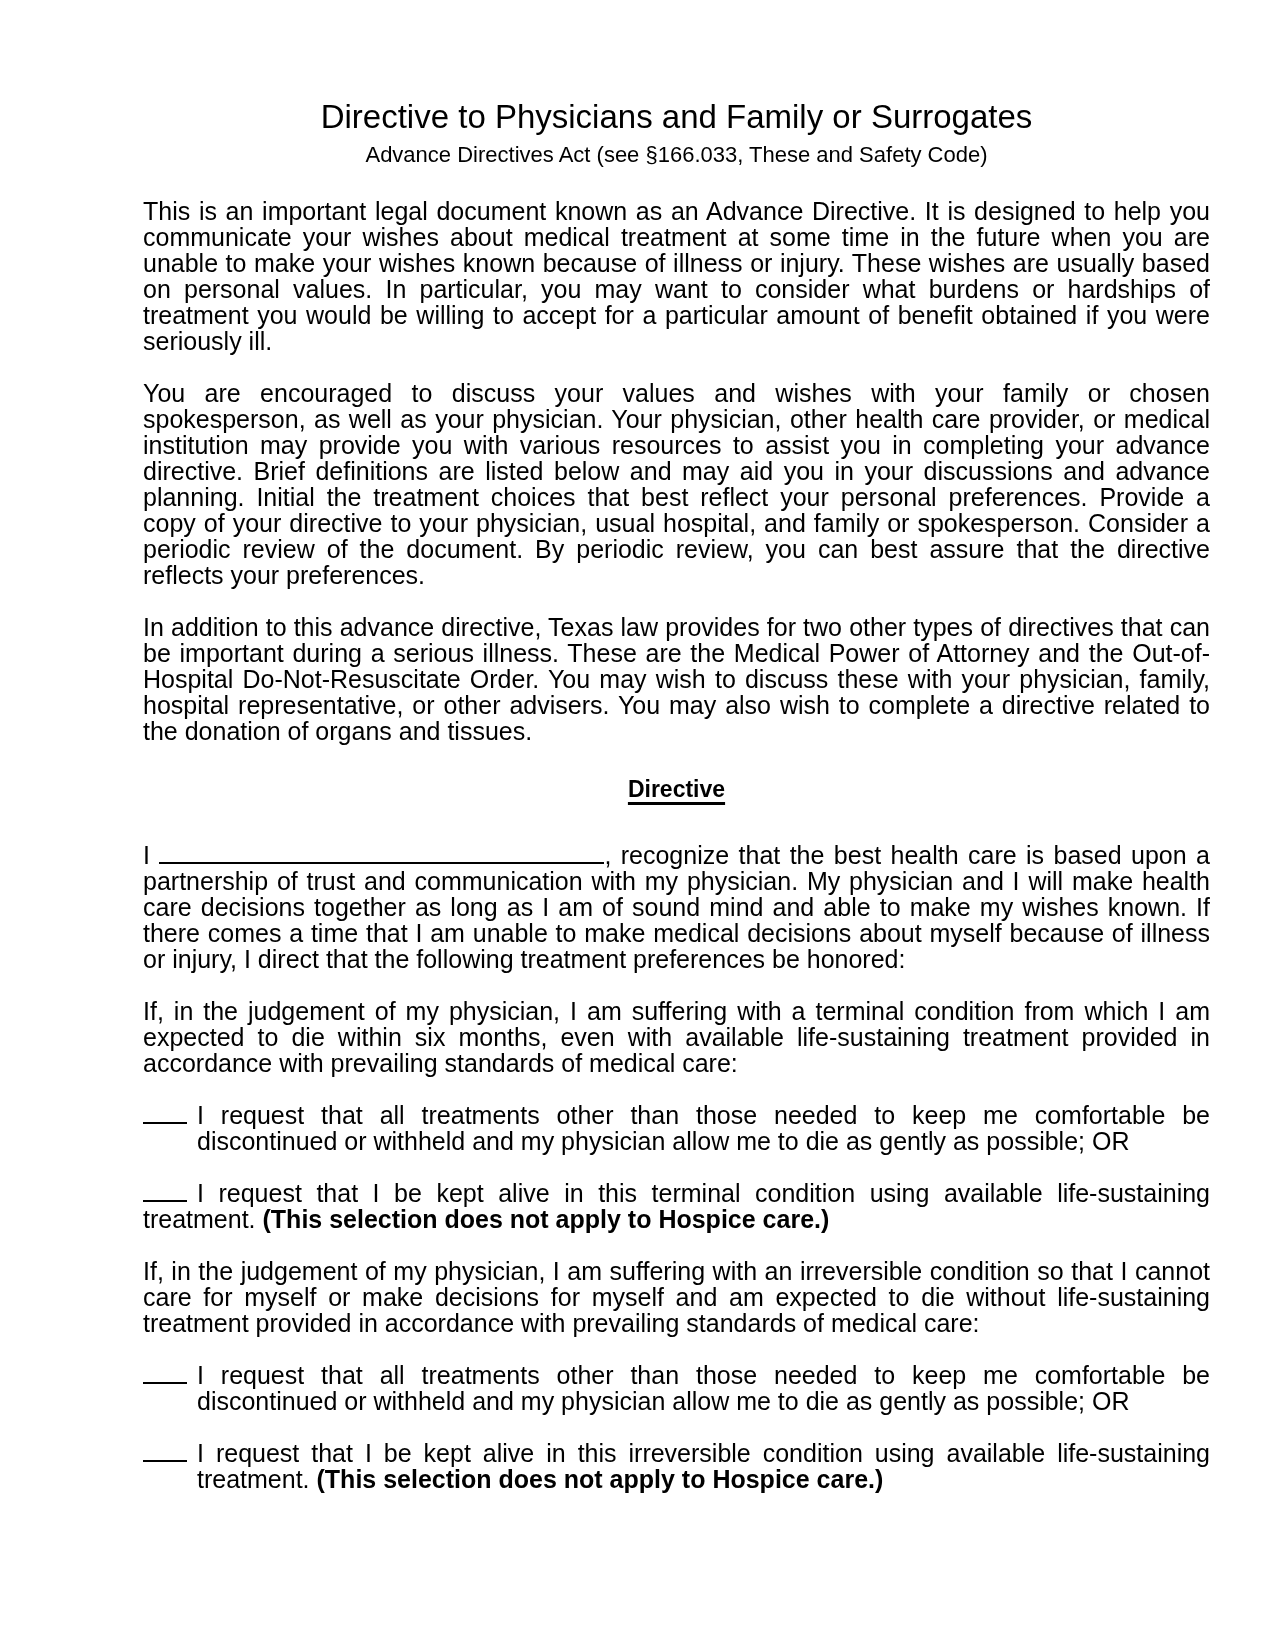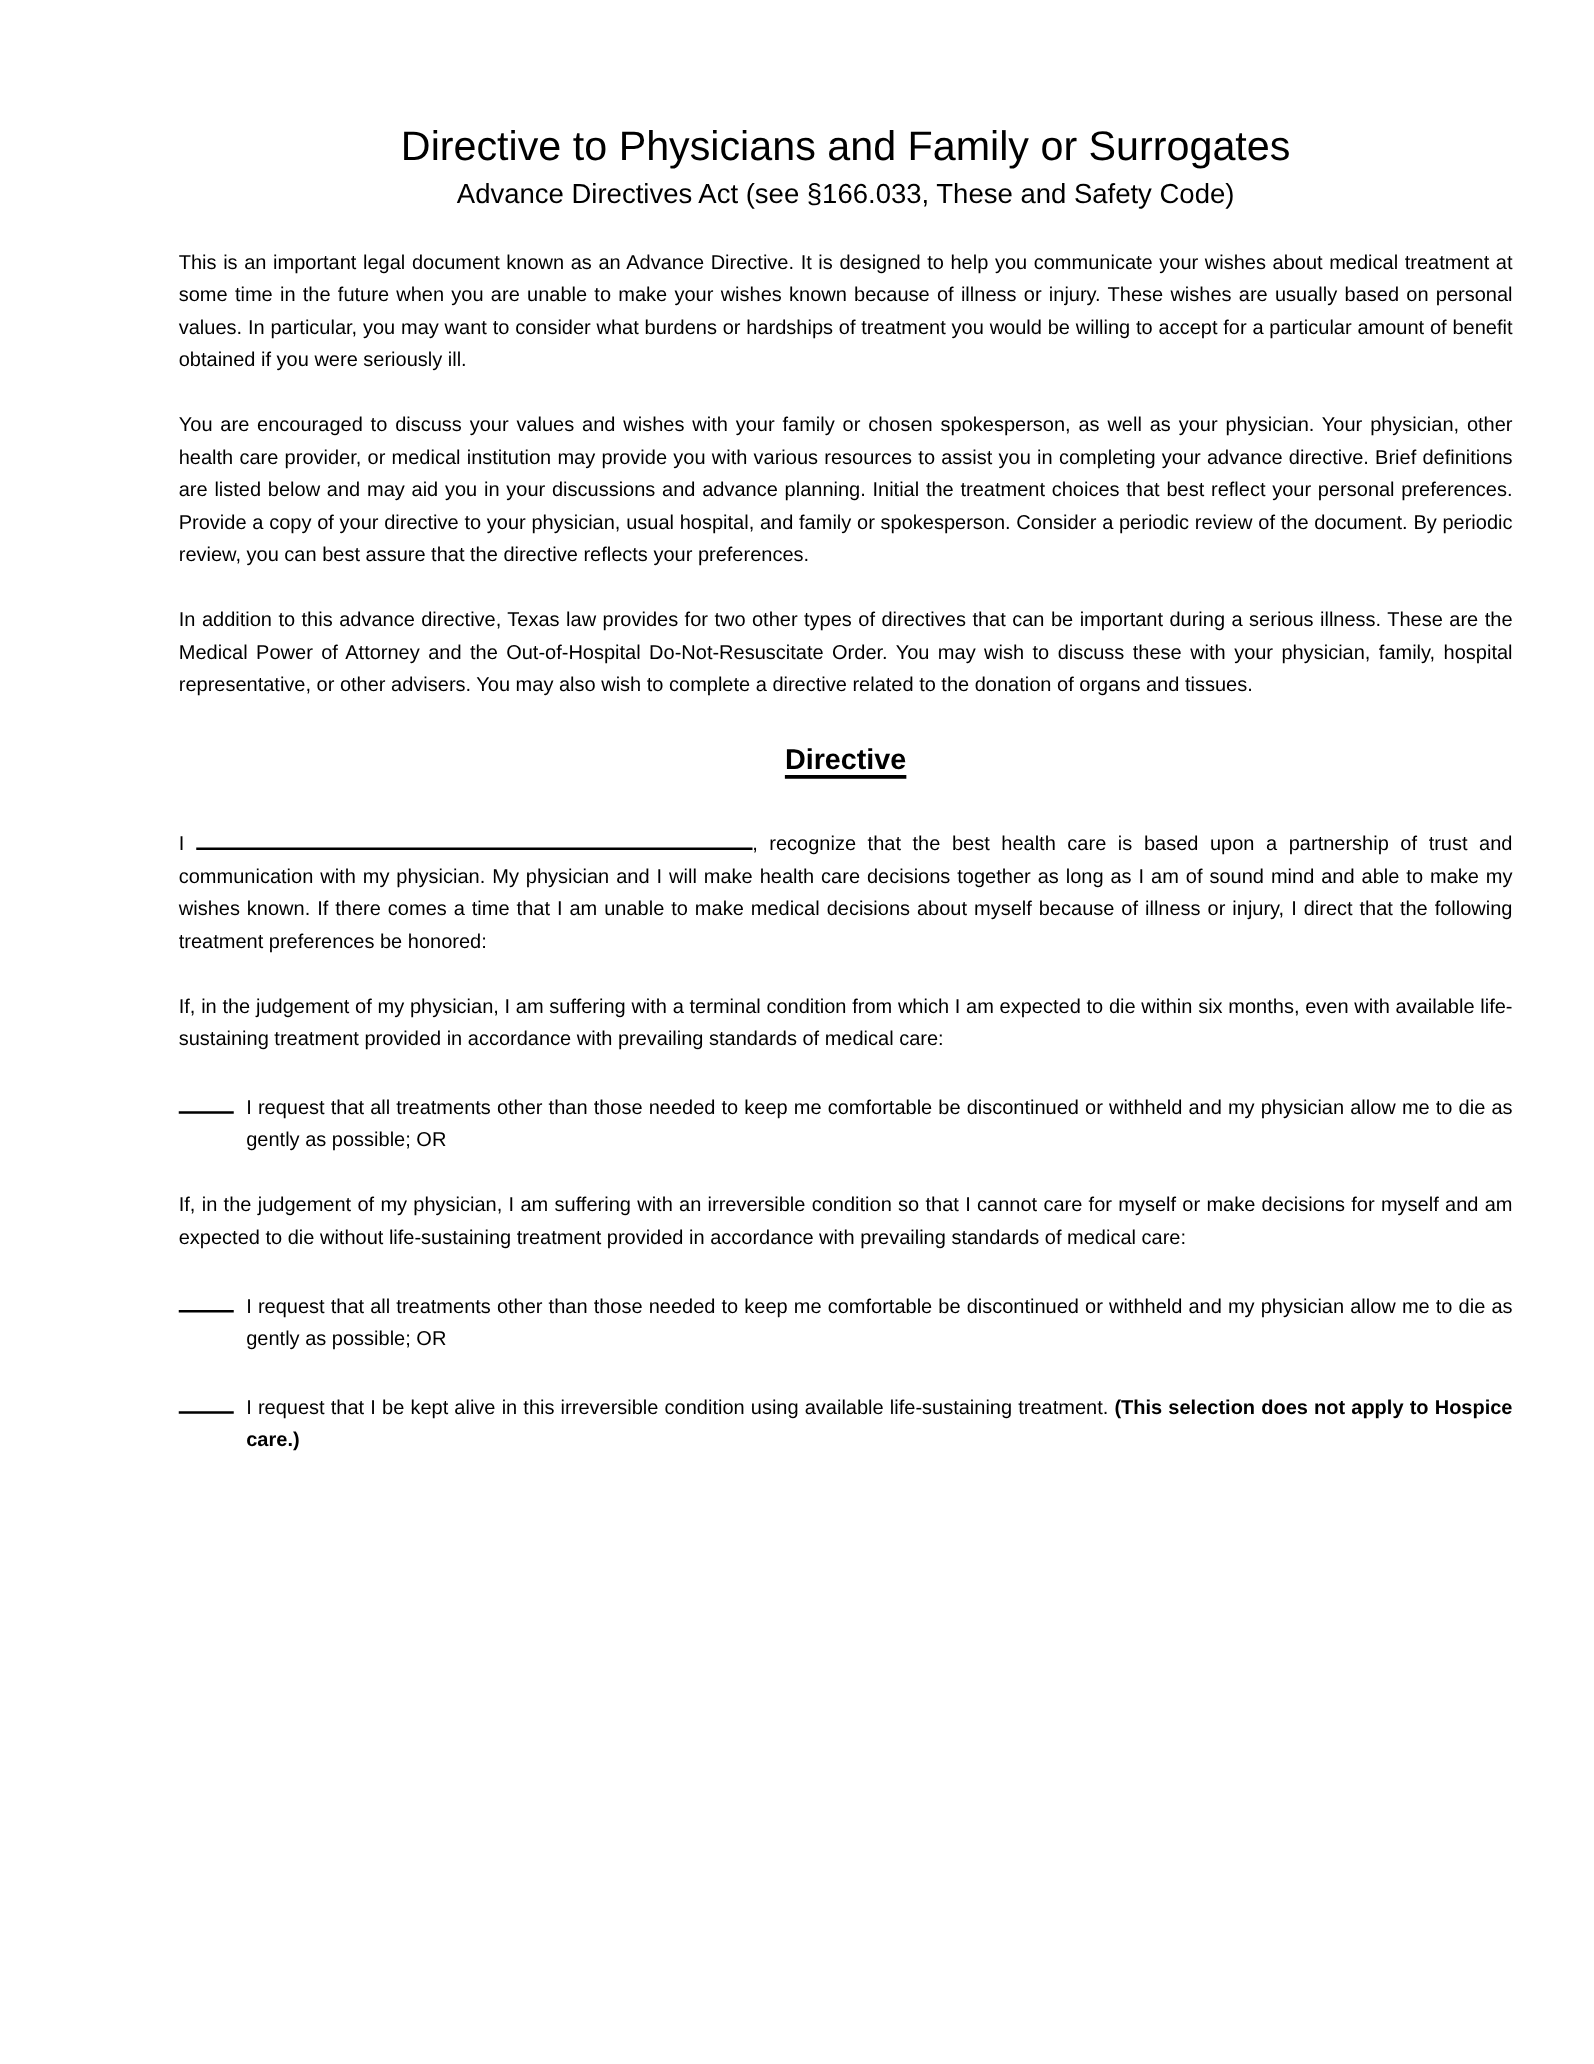--- a/index.html
+++ b/index.html
@@ -27,21 +27,21 @@
     margin: 0 0 5px 0;
     font-weight: 400;
   }
   .doc-subtitle {
     font-size: 22px;
     line-height: 27px;
     text-align: center;
     margin: 0 0 30px 0;
   }
   p.body {
-    font-size: 16px;
+    font-size: 25px;
     line-height: 26px;
     text-align: justify;
     margin: 0 0 26px 0;
   }
   .section-heading {
     font-size: 23px;
     line-height: 38px;
     font-weight: 700;
     text-align: center;
     text-decoration: underline;
@@ -79,20 +79,21 @@
   <p class="body">In addition to this advance directive, Texas law provides for two other types of directives that can be important during a serious illness.  These are the Medical Power of Attorney and the Out-of-Hospital Do-Not-Resuscitate Order.  You may wish to discuss these with your physician, family, hospital representative, or other advisers.  You may also wish to complete a directive related to the donation of organs and tissues.</p>
 
   <div class="section-heading">Directive</div>
 
   <p class="body"><span>I</span> <span class="blank name-blank"></span><span>, recognize that the best health care is based upon a partnership of trust and communication with my physician.  My physician and I will make health care decisions together as long as I am of sound mind and able to make my wishes known.  If there comes a time that I am unable to make medical decisions about myself because of illness or injury, I direct that the following treatment preferences be honored:</span></p>
 
   <p class="body">If, in the judgement of my physician, I am suffering with a terminal condition from which I am expected to die within six months, even with available life-sustaining treatment provided in accordance with prevailing standards of medical care:</p>
 
   <p class="body option hang"><span class="blank initials-blank"></span><span>I request that all treatments other than those needed to keep me comfortable be discontinued or withheld and my physician allow me to die as gently as possible; OR</span></p>
 
+  <p class="body option"><span class="blank initials-blank"></span><span>I request that I be kept alive in this terminal condition using available life-sustaining treatment.</span> <strong class="note">(This selection does not apply to Hospice care.)</strong></p>
 
   <p class="body">If, in the judgement of my physician, I am suffering with an irreversible condition so that I cannot care for myself or make decisions for myself and am expected to die without life-sustaining treatment provided in accordance with prevailing standards of medical care:</p>
 
   <p class="body option hang"><span class="blank initials-blank"></span><span>I request that all treatments other than those needed to keep me comfortable be discontinued or withheld and my physician allow me to die as gently as possible; OR</span></p>
 
   <p class="body option hang"><span class="blank initials-blank"></span><span>I request that I be kept alive in this irreversible condition using available life-sustaining treatment.</span> <strong class="note">(This selection does not apply to Hospice care.)</strong></p>
 
 </div>
 
 </body></html>

